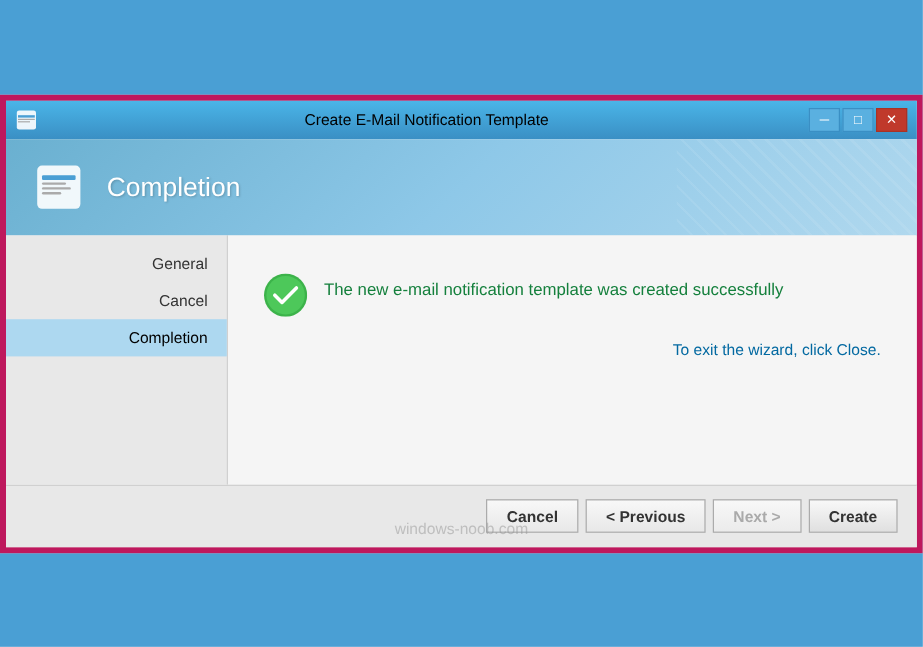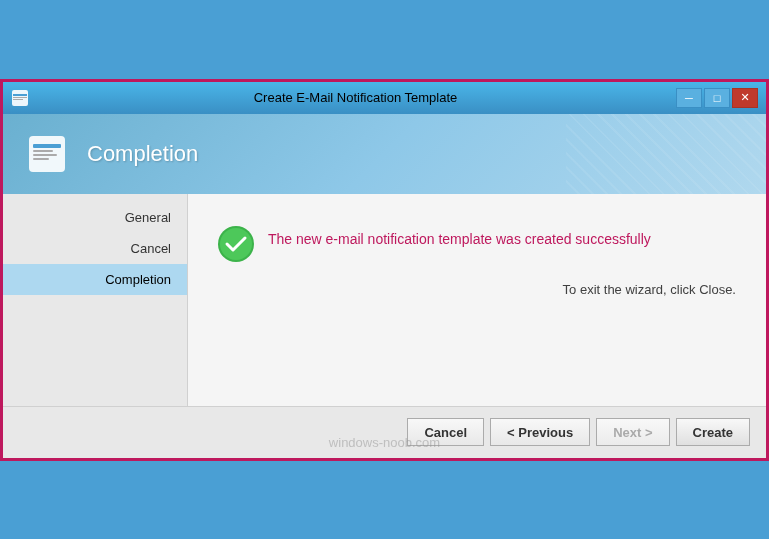--- a/index.html
+++ b/index.html
@@ -11,21 +11,21 @@
       background: #4a9fd4;
       display: flex;
       align-items: center;
       justify-content: center;
     }
 
     .window {
       width: 769px;
       height: 382px;
       background: #f0f0f0;
-      border: 3px solid #be185d;
+      border: 5px solid #be185d;
       display: flex;
       flex-direction: column;
     }
 
     .title-bar {
       height: 32px;
       background: linear-gradient(to bottom, #4ab5e8, #3a8fc4);
       display: flex;
       align-items: center;
       justify-content: space-between;
@@ -159,30 +159,30 @@
     .success-icon {
       width: 36px;
       height: 36px;
       flex-shrink: 0;
       margin-right: 14px;
       margin-top: 2px;
     }
 
     .success-text {
       font-size: 14px;
-      color: #be185d;
+      color: #15803d;
       line-height: 1.4;
       padding-top: 6px;
     }
 
     .exit-text {
       margin-left: 50px;
       margin-top: 12px;
       font-size: 13px;
-      color: #404040;
+      color: #0369a1;
     }
 
     
     .footer {
       height: 52px;
       background: #e8e8e8;
       border-top: 1px solid #d0d0d0;
       display: flex;
       align-items: center;
       justify-content: flex-end;

